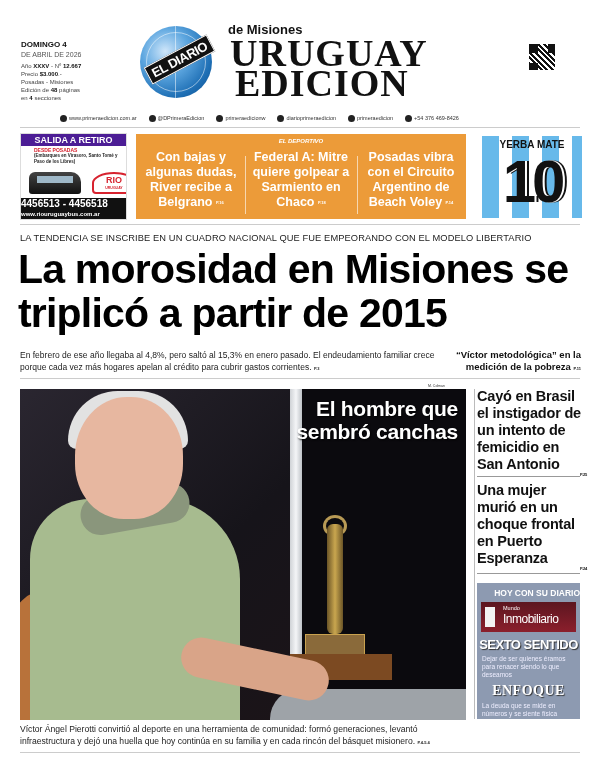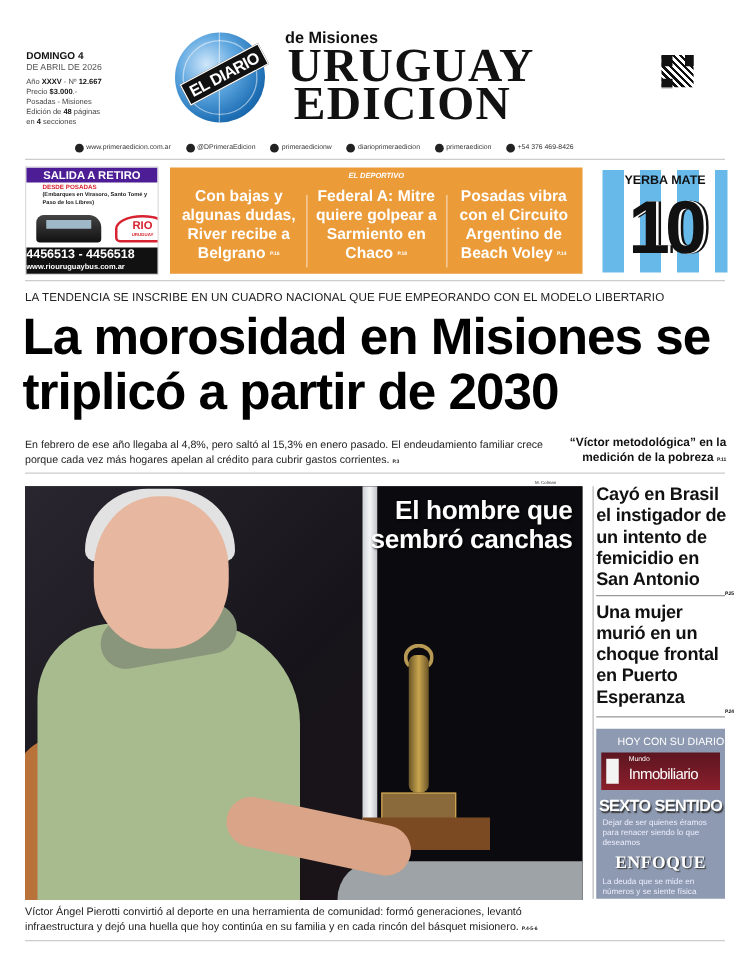--- a/index.html
+++ b/index.html
@@ -96,21 +96,21 @@
   .caption { position: absolute; left: 20px; top: 723px; width: 448px; font-size: 8.6px; line-height: 12px; color: #222; }
   .caption .pg { font-size: 4px; font-weight: bold; }
 
   
   .vrule { position: absolute; left: 474px; width: 1px; background: #bbb; }
   .right-story { position: absolute; left: 477px; width: 110px; font-weight: bold; font-size: 14.5px; line-height: 17px; color: #111; letter-spacing: -0.2px; }
   .right-story .pg { font-size: 4px; float: right; margin-top: 10px; }
   .hrule { position: absolute; left: 477px; width: 103px; height: 1px; background: #999; }
 
   .promo { position: absolute; left: 477px; top: 583px; width: 103px; height: 136px; background: #8d9ab1; }
-  .promo .hoy { text-align: left; color: #fff; font-weight: normal; font-size: 8.5px; margin-top: 5px; padding-left: 17px; }
+  .promo .hoy { text-align: right; color: #fff; font-weight: bold; font-size: 8.5px; margin-top: 5px; padding-left: 17px; }
   .promo .mundo { margin: 4px 4px 0 4px; height: 30px; background: linear-gradient(#5c1620, #8b1f2c); position: relative; }
   .promo .mundo .door { position: absolute; left: 4px; top: 5px; width: 10px; height: 20px; background: #f3f3f3; }
   .promo .mundo .small { position: absolute; left: 22px; top: 3px; color: #fff; font-size: 5.5px; }
   .promo .mundo .big { position: absolute; left: 22px; top: 10px; color: #fff; font-size: 12px; letter-spacing: -0.5px; }
   .promo .sexto { text-align: center; color: #fff; font-weight: bold; font-size: 13px; margin-top: 5px; letter-spacing: -0.5px; text-shadow: 1px 1px 1px #333; }
   .promo .desc { color: #eef; font-size: 6.5px; line-height: 8px; padding-left: 5px; margin-top: 3px; }
   .promo .enfoque { text-align: center; color: #fff; font-family: "Liberation Serif", serif; font-weight: bold; font-size: 14px; margin-top: 4px; letter-spacing: 0.5px; text-shadow: 1px 1px 1px #333; }
 </style>
 </head>
 <body>
@@ -215,21 +215,21 @@
 </div>
 
 <div class="yerba">
   <div class="t">YERBA MATE</div>
   <div class="n">10</div>
 </div>
 
 <div class="rule" style="top:224px;"></div>
 
 <div class="kicker">LA TENDENCIA SE INSCRIBE EN UN CUADRO NACIONAL QUE FUE EMPEORANDO CON EL MODELO LIBERTARIO</div>
-<h1 class="headline">La morosidad en Misiones se triplicó a partir de 2030</h1>
+<h1 class="headline">La morosidad en Misiones se triplicó a partir de 2015</h1>
 <div class="deck">
   <span>En febrero de ese año llegaba al 4,8%, pero saltó al 15,3% en enero pasado. El endeudamiento familiar crece porque cada vez más hogares apelan al crédito para cubrir gastos corrientes.</span>
   <span class="pg">P.3</span>
 </div>
 <div class="side-teaser">
   <span>“Víctor metodológica” en la medición de la pobreza</span>
   <span class="pg">P.11</span>
 </div>
 <div class="rule" style="top:378px;"></div>
 

